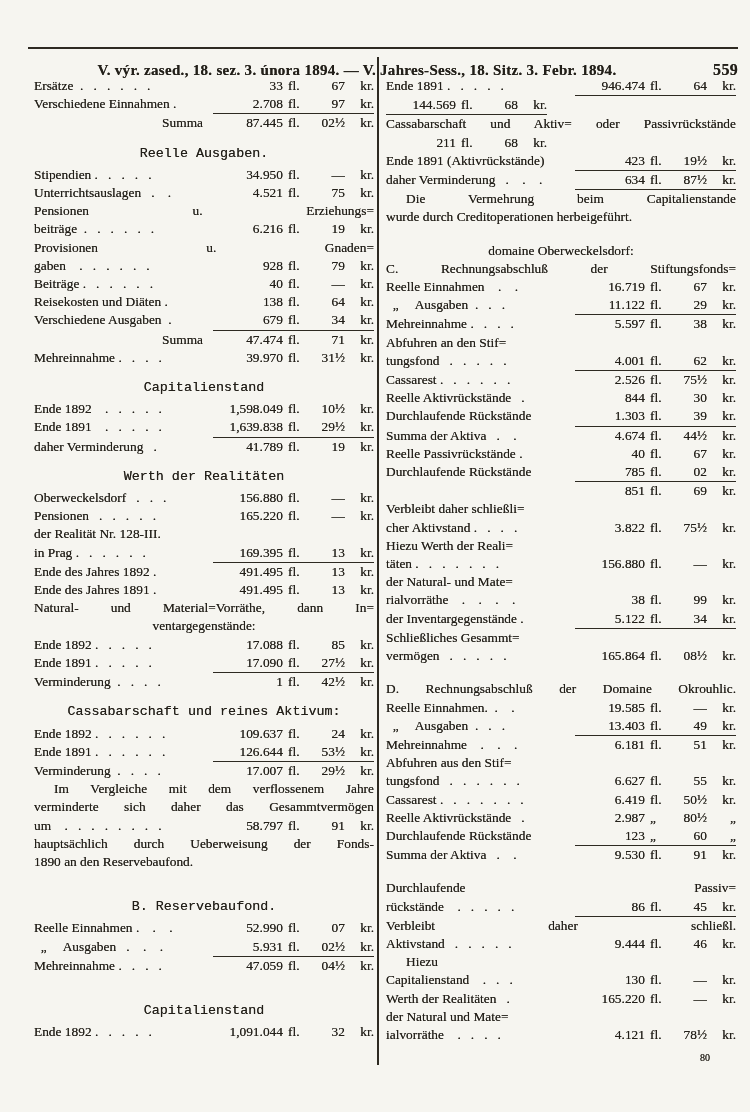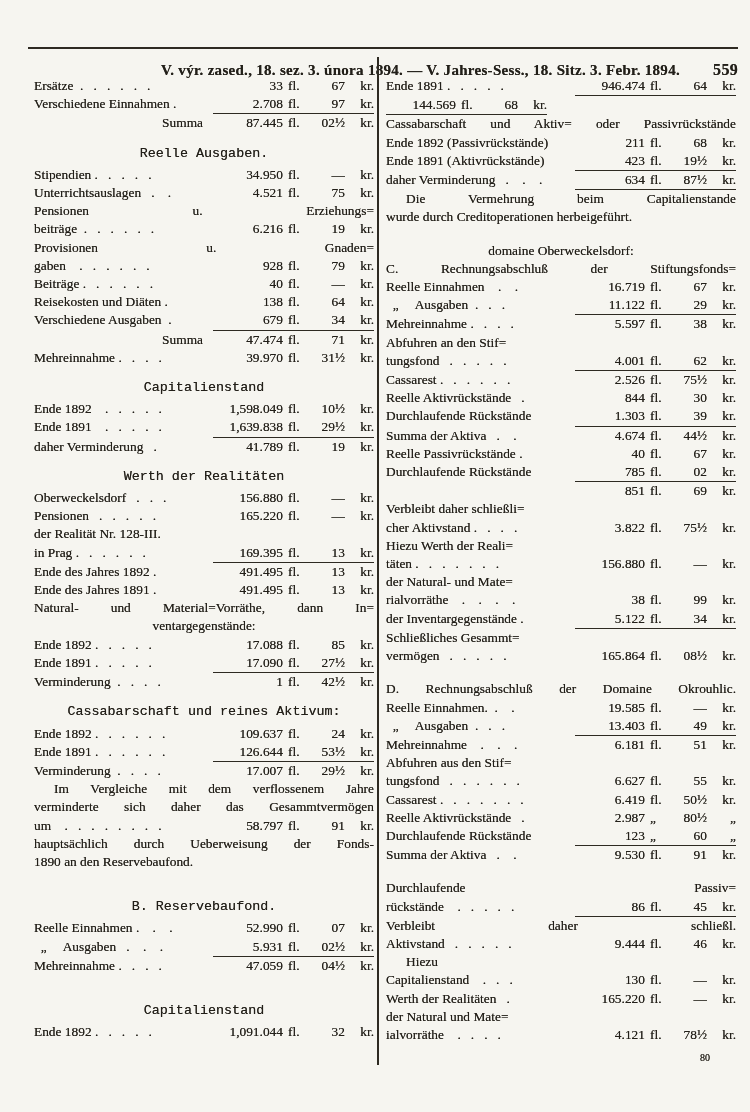--- a/index.html
+++ b/index.html
@@ -6,21 +6,21 @@
   body{width:750px;height:1112px;background:#eceae4;}
   .page{
     position:relative;width:750px;height:1112px;overflow:hidden;
     background:#f6f5f0;
     color:#221f19;
     font-family:"Liberation Serif","DejaVu Serif",serif;
     text-shadow:0 0 0.4px rgba(30,26,18,0.75);
   }
   
   .hdr{position:absolute;top:23px;left:34px;right:12px;display:flex;align-items:baseline;font-weight:bold;font-size:15px;letter-spacing:0.3px;white-space:nowrap;}
-  .hdr-title{flex:1;text-align:right;margin-top:39px;}
+  .hdr-title{flex:1;text-align:center;margin-top:39px;}
   .hdr-page{width:58px;text-align:right;font-size:16px;}
   .hdr-rule{position:absolute;top:47px;left:28px;width:710px;height:2px;background:#2e2a22;}
   
   .divider{position:absolute;left:377px;top:57px;width:2px;height:1008px;background:#2e2a22;}
   
   .col{position:absolute;top:60px;font-size:13.4px;line-height:18.2px;margin-top:17px;}
   .col-left{left:34px;width:340px;}
   .col-right{left:386px;width:350px;}
   
   .row{display:flex;white-space:nowrap;}
@@ -362,21 +362,20 @@
       <div class="row rule">
         <span class="nums">
           <span class="amt">144.569</span>
           <span class="u1">fl.</span>
           <span class="kr">68</span>
           <span class="u2">kr.</span>
         </span>
       </div>
       <div class="t j">Cassabarschaft und Aktiv= oder Passivrückstände</div>
       <div class="row">
-        <span class="lbl">Ende 1892 (Passivrückstände)</span>
         <span class="nums">
           <span class="amt">211</span>
           <span class="u1">fl.</span>
           <span class="kr">68</span>
           <span class="u2">kr.</span>
         </span>
       </div>
       <div class="row rule">
         <span class="lbl">Ende 1891 (Aktivrückstände)</span>
         <span class="nums">

